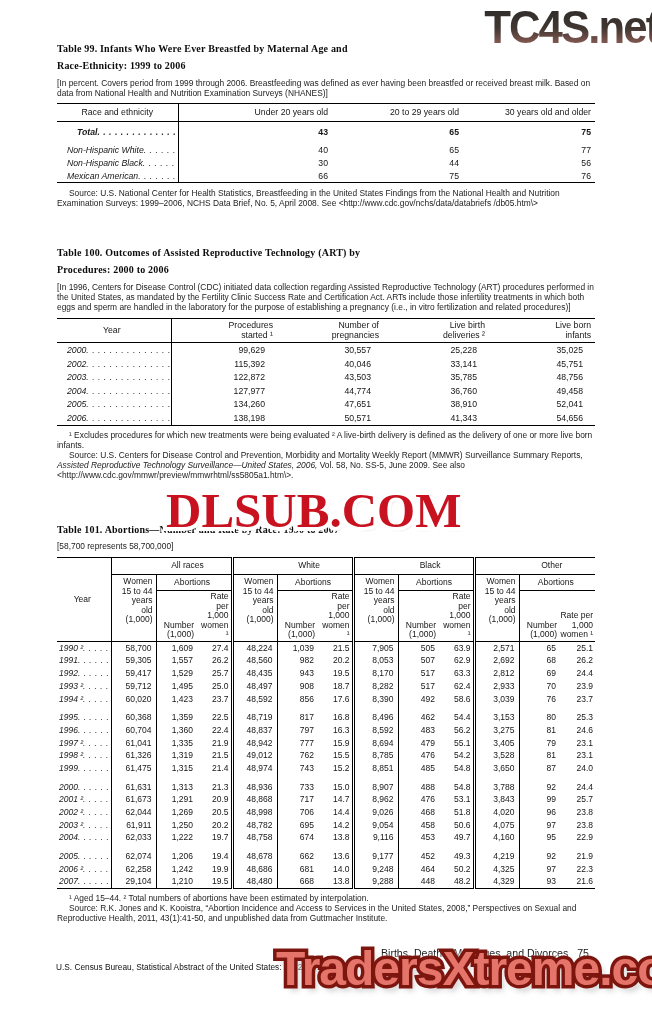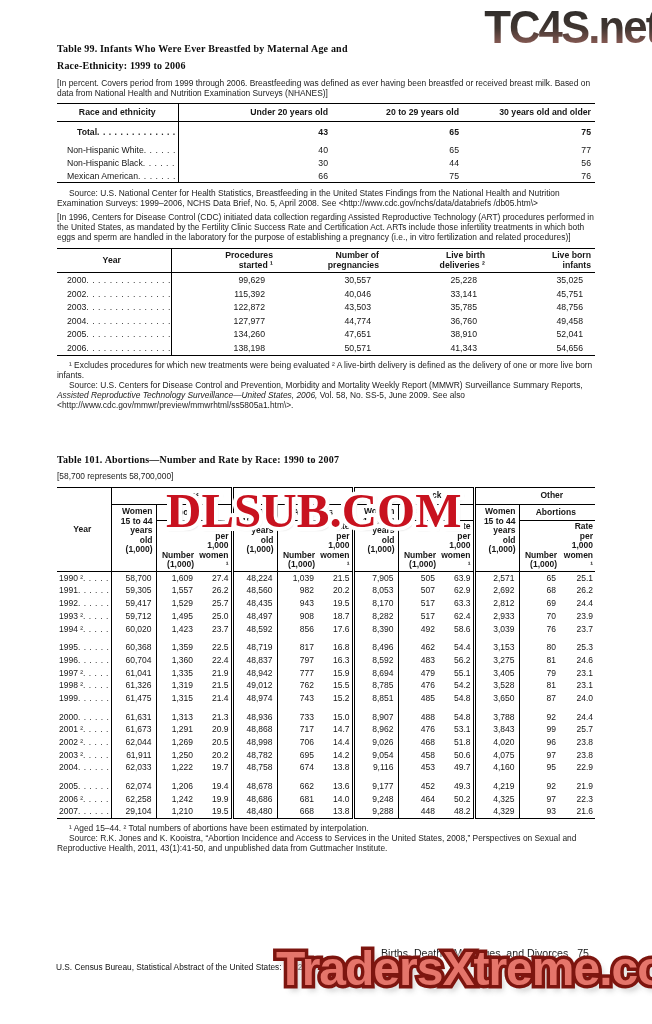--- a/index.html
+++ b/index.html
@@ -7,24 +7,24 @@
         font-family:"Liberation Sans",sans-serif;color:#161616;}
   .content{position:relative;z-index:1;padding:0 57px;}
 
   
   .tbl-title{font-family:"Liberation Serif",serif;font-weight:700;font-size:10px;line-height:16.5px;letter-spacing:.2px;color:#0c0c0c;}
   .headnote{font-size:8.4px;line-height:10px;color:#1c1c1c;}
   .foot,.src{font-size:8.4px;line-height:10px;color:#1c1c1c;text-indent:12px;margin:0;}
 
   
   table{border-collapse:collapse;width:100%;table-layout:fixed;}
-  th{font-weight:700;}
+  th{font-weight:400;}
   td,th{font-size:8.7px;line-height:9.5px;overflow:hidden;}
   .num{text-align:right;padding-right:4px;vertical-align:bottom;}
-  .lead{display:flex;align-items:flex-start;}
+  .lead{display:flex;align-items:flex-start;font-style:italic;}
   .lead .lt{white-space:nowrap;}
   .lead .dots{flex:1;overflow:hidden;white-space:nowrap;color:#2a2a2a;}
   .lead .dots::after{content:" . . . . . . . . . . . . . . . . . . . . . . . . . . . . . . . . . . . . .";letter-spacing:.5px;}
 
   
   #t99{margin-top:5px;border-top:1px solid #000;border-bottom:1px solid #000;}
   #t99 thead th{border-bottom:1.5px solid #000;height:15px;vertical-align:middle;}
   #t99 th.race{text-align:center;}
   #t99 th.numh{text-align:right;padding-right:4px;}
   #t99 .lab{border-right:1px solid #000;padding-left:10px;vertical-align:bottom;}
@@ -166,20 +166,24 @@
               <td class="num">75</td>
               <td class="num">76</td>
             </tr>
           </tbody>
       </table>
 
       <p class="src" style="margin-top:5px;">Source: U.S. National Center for Health Statistics, Breastfeeding in the United States Findings from the National Health and Nutrition Examination Surveys: 1999–2006, NCHS Data Brief, No. 5, April 2008. See &lt;http://www.cdc.gov/nchs/data/databriefs /db05.htm\&gt;</p>
     </div>
 
     <div>
+      <div class="tbl-title" style="margin-top:37px;">
+        <div>Table 100. Outcomes of Assisted Reproductive Technology (ART) by</div>
+        <div>Procedures: 2000 to 2006</div>
+      </div>
       <div class="headnote" style="margin-top:4px;">[In 1996, Centers for Disease Control (CDC) initiated data collection regarding Assisted Reproductive Technology (ART) procedures performed in the United States, as mandated by the Fertility Clinic Success Rate and Certification Act. ARTs include those infertility treatments in which both eggs and sperm are handled in the laboratory for the purpose of establishing a pregnancy (i.e., in vitro fertilization and related procedures)]</div>
 
       <table id="t100">
         <colgroup>
             <col style="width:114px">
             <col style="width:106px">
             <col style="width:106px">
             <col style="width:106px">
             <col style="width:106px">
           </colgroup>

